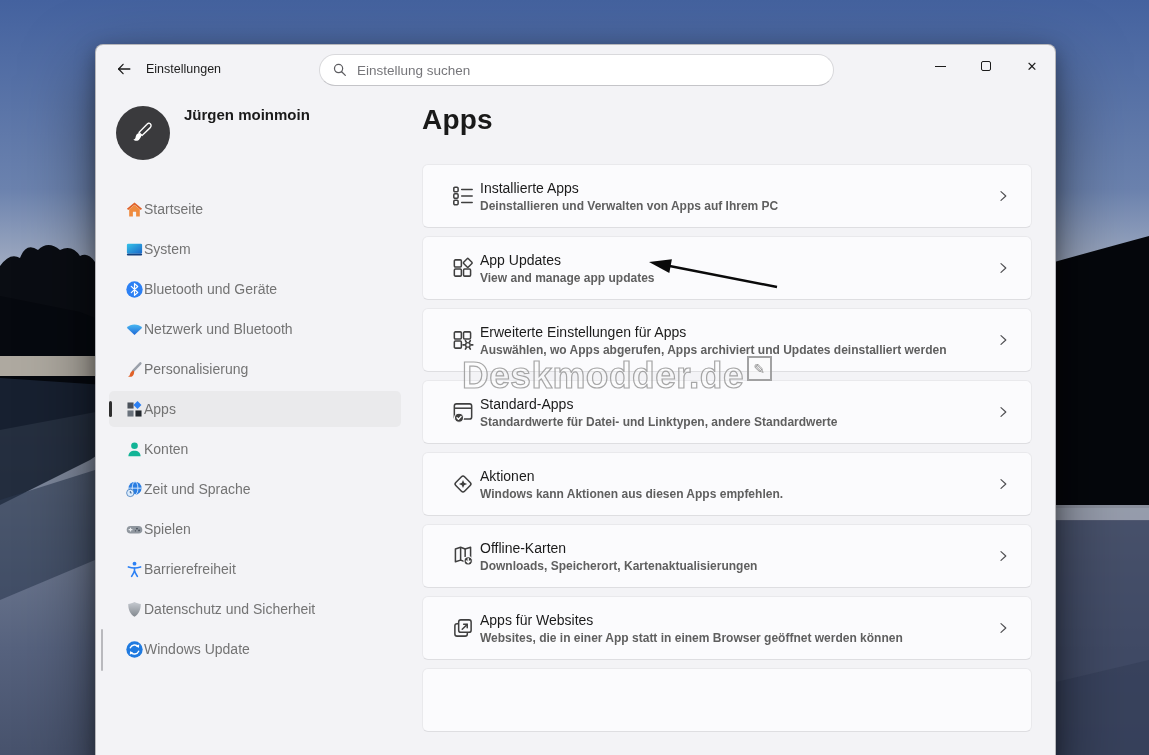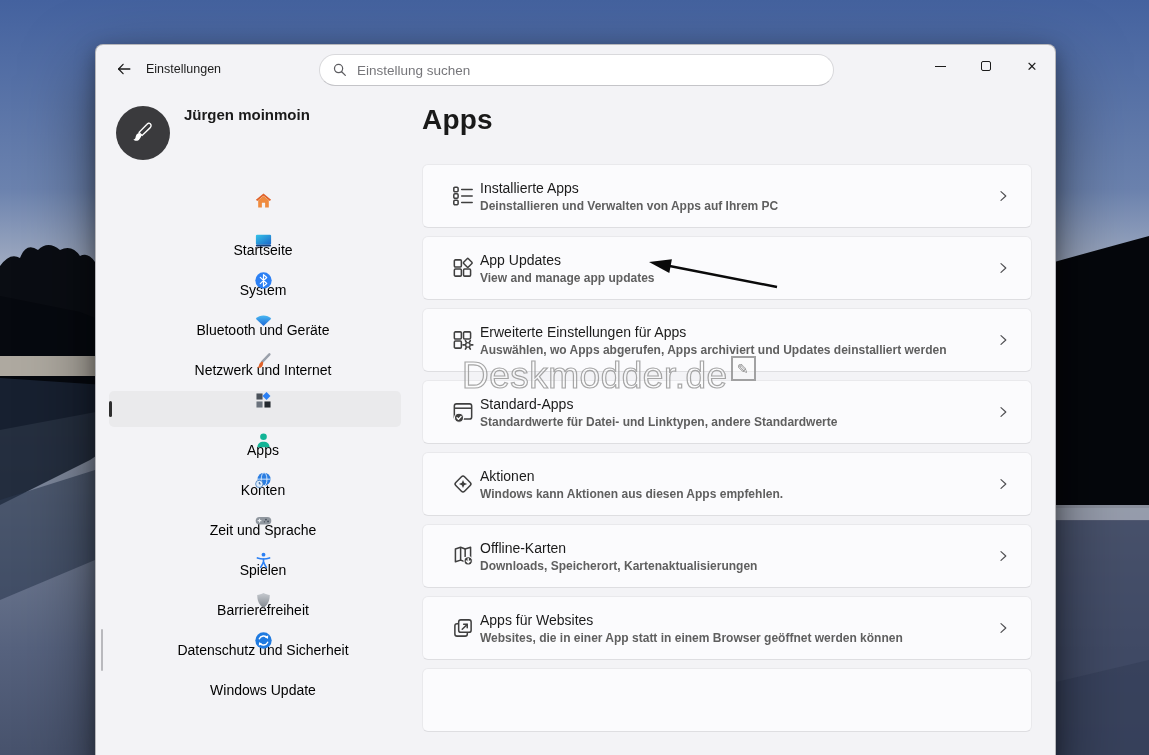--- a/index.html
+++ b/index.html
@@ -38,22 +38,22 @@
   
   .account { position:absolute; left:20px; top:61px; width:290px; height:56px;
     display:flex; align-items:flex-start; gap:14px; cursor:pointer; }
   .avatar { width:54px; height:54px; border-radius:50%; background:#3a3a3d;
     display:flex; align-items:center; justify-content:center; flex:0 0 auto; }
   .user-name { font-size:15px; font-weight:700; color:#1b1b1b; }
 
   
   .nav { position:absolute; left:13px; top:146px; width:292px; }
   .nav-item { position:relative; height:36px; margin-bottom:4px; border-radius:5px;
-    display:flex; align-items:center; padding-left:16px; gap:32px;
-    font-size:14px; color:#000000; cursor:pointer;flex-direction:column; }
+    display:flex; align-items:center; padding-left:16px; gap:0;
+    font-size:14px; color:#737373; cursor:pointer; }
   .nav-item .nicon { width:19px; height:19px; flex:0 0 auto; display:flex; }
   .nav-item.selected { background:#eaeaec; }
   .nav-item.selected::before { content:""; position:absolute; left:0; top:10px;
     width:3px; height:16px; border-radius:2px; background:#2e2e2e; }
   .scroll-hint { position:absolute; left:5px; top:584px; width:2px; height:42px;
     background:#a6a6aa; border-radius:2px; opacity:.75; }
 
   
   .main-title { position:absolute; left:326px; top:59px; font-size:28px;
     font-weight:700; color:#191919; letter-spacing:.2px; }
@@ -64,21 +64,21 @@
   .row .ricon { width:26px; height:26px; flex:0 0 auto; margin-right:4px; display:flex; }
   .row .rtext { margin-left:0; }
   .row-title { font-size:14px; color:#1b1b1b; }
   .row-sub { font-size:12px; color:#5f5f5f; margin-top:3px;font-weight:bold; }
   .row .chev { margin-left:auto; display:flex; }
   .row.partial { height:64px; }
 
   
   .watermark { position:absolute; left:366px; top:310px; display:flex;
     align-items:flex-start; gap:3px; pointer-events:none; z-index:5;
-    font-size:37px; font-weight:400; letter-spacing:.5px;
+    font-size:37px; font-weight:700; letter-spacing:.5px;
     color:rgba(255,255,255,0.28); -webkit-text-stroke:1.2px rgba(150,150,150,0.85); }
   .pencil-box { width:25px; height:25px; border:2px solid rgba(140,140,140,.8);
     background:rgba(250,250,250,.45); margin-top:1px; display:flex; align-items:center;
     justify-content:center; font-size:14px; color:#8a8a8a; -webkit-text-stroke:0; }
 
   
   .annotation { position:absolute; inset:0; z-index:60; pointer-events:none; }
 </style>
 </head>
 <body>
@@ -202,21 +202,21 @@
         <svg width="19" height="19" viewBox="0 0 20 20">
           <defs>
               <linearGradient id="lgwifi" x1="0" y1="0" x2="0" y2="1">
             <stop offset="0" stop-color="#49b8f2"></stop>
                 <stop offset="1" stop-color="#1e68d6"></stop>
               </linearGradient>
             </defs>
           <path d="M10 15.8 L1.9 8.1 A11.4 11.4 0 0 1 18.1 8.1 Z" fill="url(#lgwifi)"></path>
         </svg>
         </span>
-      <span>Netzwerk und Internet</span>
+      <span>Netzwerk und Bluetooth</span>
     </div>
 
     <div class="nav-item">
       <span class="nicon">
         <svg width="19" height="19" viewBox="0 0 20 20">
           <line x1="16.2" y1="3.6" x2="8.4" y2="11.6" stroke="#9aa0aa" stroke-width="2.6" stroke-linecap="round"></line>
           <path d="M8.8 11 C7 11.6 5.6 13 5.2 15.2 C5 16.3 4.3 16.9 3.2 17 C4.4 18 6.6 18 8 16.8 C9.4 15.6 9.8 13.4 9.6 11.8 Z" fill="#e0622a"></path>
         </svg>
         </span>
       <span>Personalisierung</span>

